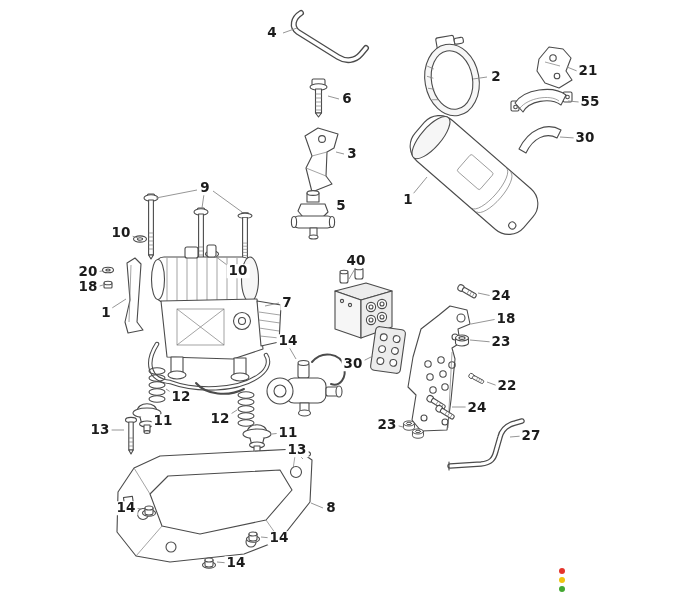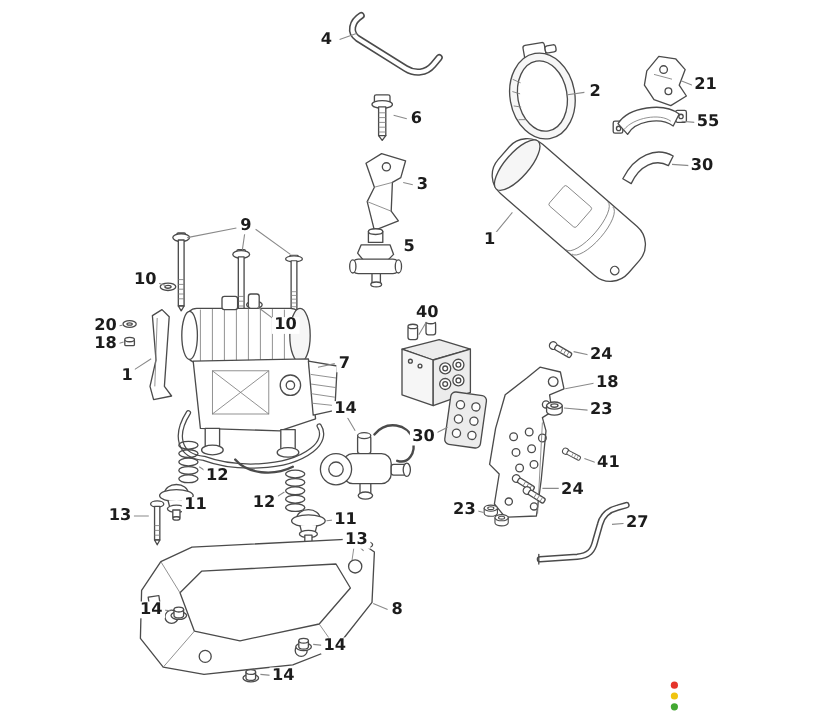--- a/index.html
+++ b/index.html
@@ -342,21 +342,21 @@
   <div class="callout" style="left:88px;top:272px">20</div>
   <div class="callout" style="left:88px;top:287px">18</div>
   <div class="callout" style="left:106px;top:313px">1</div>
   <div class="callout" style="left:287px;top:303px">7</div>
   <div class="callout" style="left:356px;top:261px">40</div>
   <div class="callout" style="left:288px;top:341px">14</div>
   <div class="callout" style="left:353px;top:364px">30</div>
   <div class="callout" style="left:506px;top:319px">18</div>
   <div class="callout" style="left:501px;top:296px">24</div>
   <div class="callout" style="left:501px;top:342px">23</div>
-  <div class="callout" style="left:507px;top:386px">41</div>
+  <div class="callout" style="left:507px;top:386px">22</div>
   <div class="callout" style="left:477px;top:408px">24</div>
   <div class="callout" style="left:387px;top:425px">23</div>
   <div class="callout" style="left:531px;top:436px">27</div>
   <div class="callout" style="left:181px;top:397px">12</div>
   <div class="callout" style="left:220px;top:419px">12</div>
   <div class="callout" style="left:163px;top:421px">11</div>
   <div class="callout" style="left:288px;top:433px">11</div>
   <div class="callout" style="left:100px;top:430px">13</div>
   <div class="callout" style="left:297px;top:450px">13</div>
   <div class="callout" style="left:331px;top:508px">8</div>

